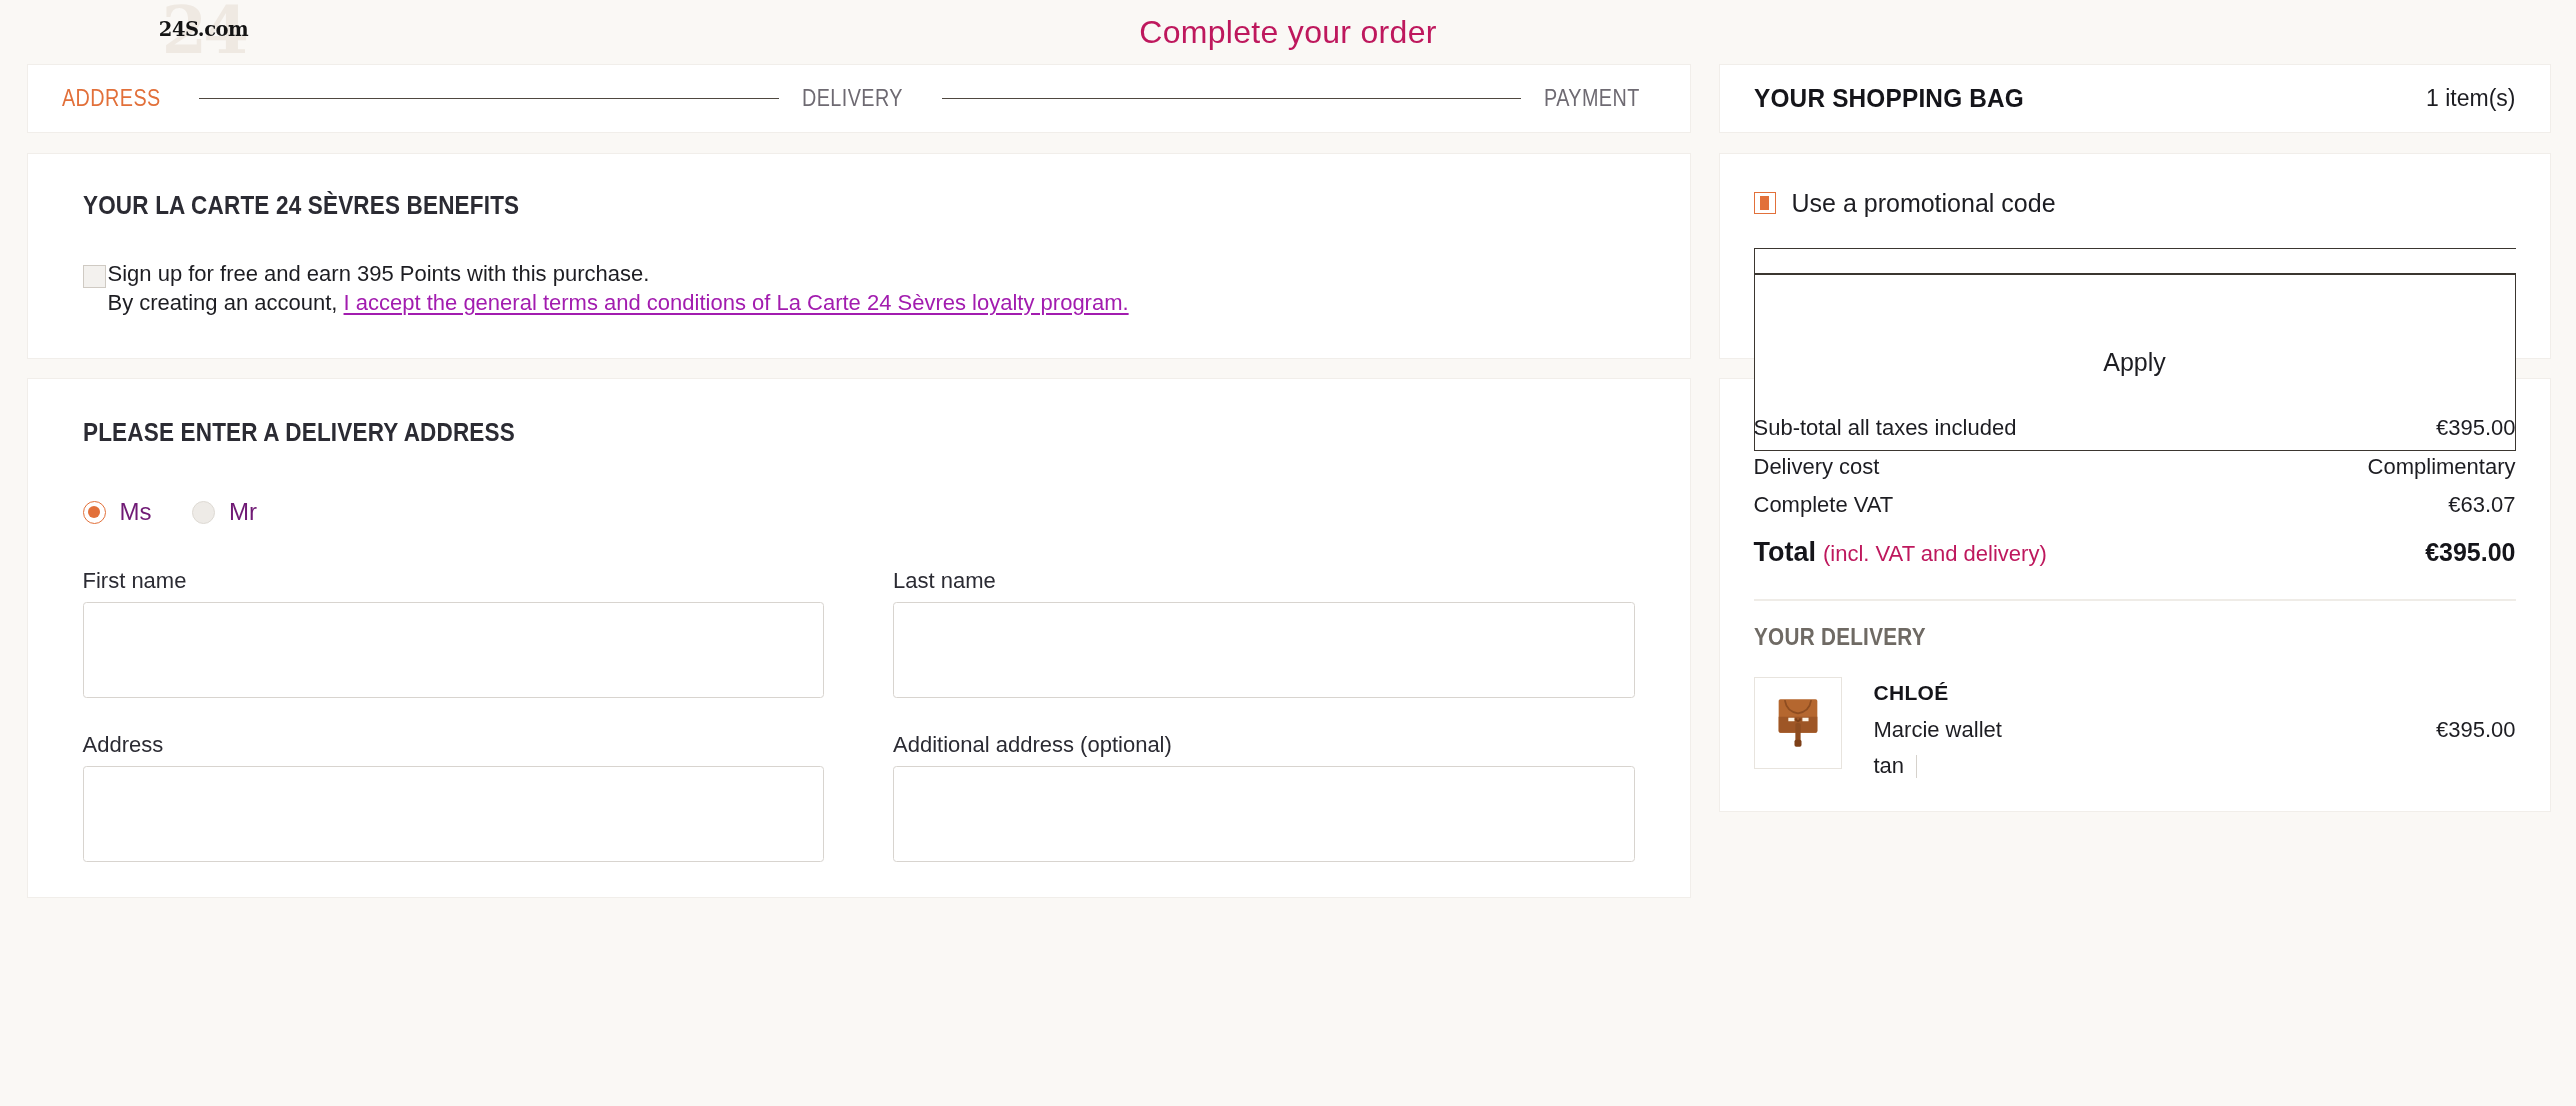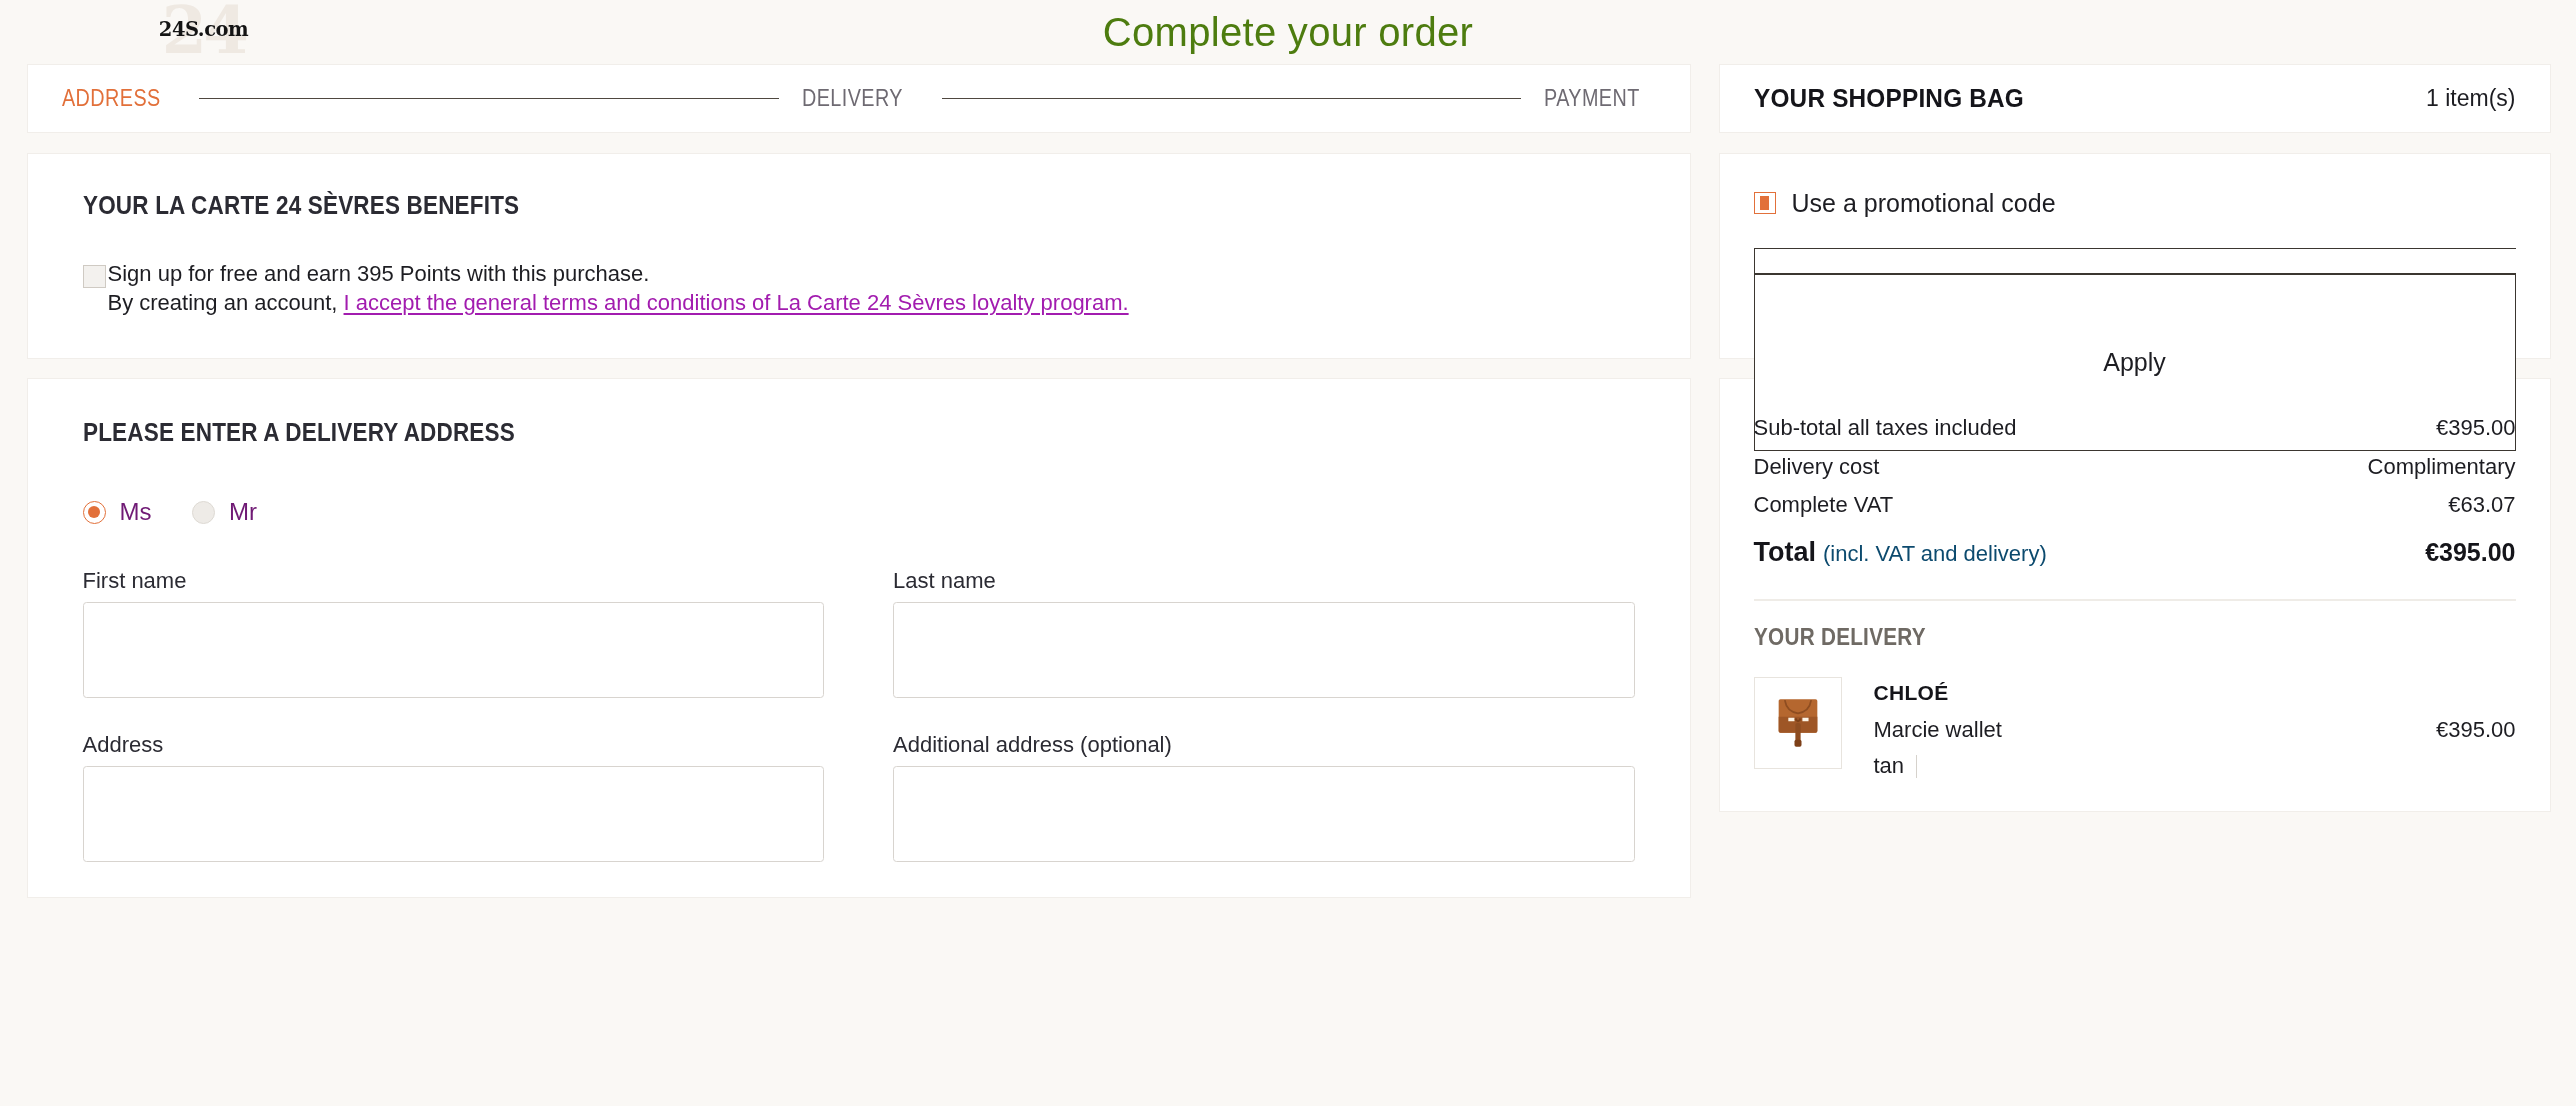--- a/index.html
+++ b/index.html
@@ -54,23 +54,23 @@
     position: relative;
     font-family: "DejaVu Serif", serif;
     font-size: 19.5px;
     font-weight: 700;
     color: #141414;
     letter-spacing: -0.5px;
     line-height: 1;
   }
 
   .page-title {
-    font-size: 40px;
-    font-weight: 300;
-    color: #4d7c0f;
+    font-size: 32px;
+    font-weight: 300;
+    color: #be185d;
     letter-spacing: 0.3px;
   }
 
   
   .layout {
     display: flex;
     align-items: flex-start;
     gap: 28px;
     padding: 0 26.5px;
   }
@@ -294,21 +294,21 @@
     display: flex;
     align-items: baseline;
     justify-content: space-between;
     font-size: 22px;
     font-weight: 300;
     color: #1d1d22;
     padding: 6.2px 0;
   }
   .sum-row.is-total { padding-top: 12.4px; }
   .sum-total-label { font-size: 27px; font-weight: 700; color: #15151a; }
-  .sum-total-note  { font-size: 22px; font-weight: 300; color: #0c4a6e; margin-left: 7px; }
+  .sum-total-note  { font-size: 22px; font-weight: 300; color: #be185d; margin-left: 7px; }
   .sum-total-value { font-size: 25px; font-weight: 700; color: #15151a; }
 
   .sum-divider {
     height: 1.8px;
     background: #efece7;
     margin: 25px 0 23px 0;
   }
 
   .delivery-heading {
     font-size: 23px;

